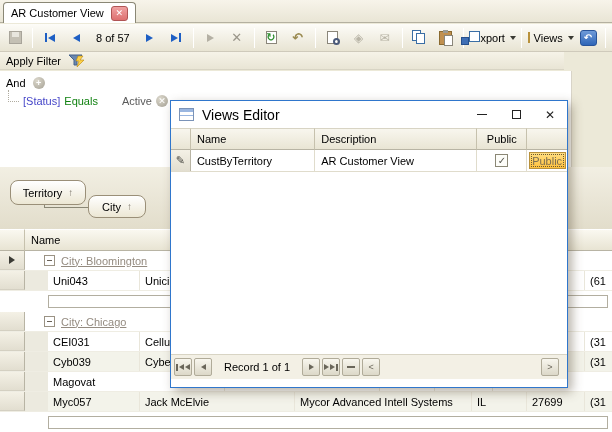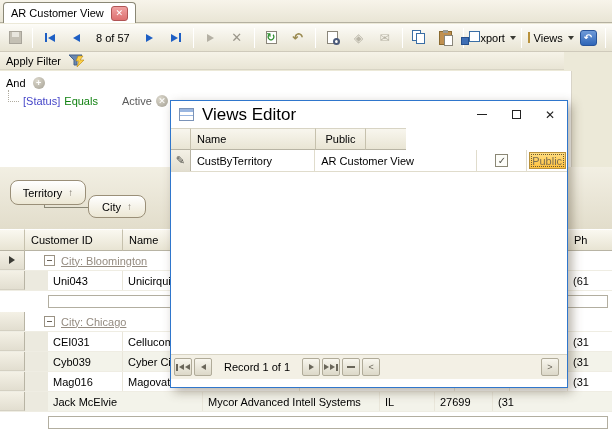--- a/index.html
+++ b/index.html
@@ -90,31 +90,31 @@
   .gridheader { position:absolute; left:0; top:229px; width:612px; height:22px; display:flex; }
   .hcell { background:linear-gradient(#faf8f0,#e8e4d3); border-right:1px solid #c6c1ad;
     border-bottom:1px solid #b8b4a4; border-top:1px solid #fff; display:flex; align-items:center; padding-left:6px; }
   .gridbody { position:absolute; left:0; top:251px; width:612px; height:181px; background:#fff; }
   .grow { display:flex; height:20px; border-bottom:1px solid #efede3; }
   .cell { display:flex; align-items:center; padding-left:5px; border-right:1px solid #e9e6da; overflow:hidden; white-space:nowrap; }
   .indc { width:25px; background:linear-gradient(#f4f1e6,#e2ded0); border-right:1px solid #b8b4a4;
     border-bottom:1px solid #d4d0c2; display:flex; align-items:center; justify-content:center; }
   .rowarrow { width:0; height:0; border-left:6px solid #3a3a34; border-top:4px solid transparent; border-bottom:4px solid transparent; }
   .indent { width:23px; background:#eceadf; border-right:none; }
-  .c-id { width:75px; } .c-name { width:177px; } .c-contact { width:155px; }
+  .c-id { width:92px; } .c-name { width:177px; } .c-contact { width:155px; }
   .c-state { width:55px; } .c-zip { width:58px; } .c-phone { flex:1; border-right:none;text-align:center; }
   .grouprow .glabel { color:#948b80;text-decoration:underline; }
   .expbox { width:11px; height:11px; border:1px solid #9a9284; background:#fff; position:relative; margin:0 6px 0 19px; flex:none; }
   .expbox::after { content:""; position:absolute; left:2px; right:2px; top:4px; height:1px; background:#6a6258; }
   .altrow { background:#f3f3ea; }
   .gfooter { height:13px; margin:4px 4px 4px 48px; background:#fff; border:1px solid #b2aea0; }
   
   .dialog { position:absolute; left:170px; top:100px; width:398px; height:288px;
     background:#fff; border:1px solid #2f76cc; z-index:20; box-shadow:4px 4px 10px rgba(90,80,60,.45); }
-  .dlg-title { height:27px; display:flex; align-items:center; padding-left:8px; font-size:17px; }
+  .dlg-title { height:27px; display:flex; align-items:center; padding-left:8px; font-size:14px; }
   .dlg-ico { width:15px; height:13px; border:1px solid #7a93b8; background:linear-gradient(#9ab6e0 0 3px,#fff 3px); position:relative; margin-right:8px; }
   .dlg-ico::after { content:""; position:absolute; left:0; right:0; top:6px; height:1px; background:#9ab6e0; }
   .dlg-btns { margin-left:auto; display:flex; }
   .dbtn { width:34px; height:24px; display:flex; align-items:center; justify-content:center; color:#222; }
   .gl-min { width:10px; height:1px; background:#222; }
   .gl-max { width:9px; height:9px; border:1px solid #222; }
   .gl-close { font-size:12px; }
   .gl-close::after { content:"✕"; }
   .dlg-gridhead { display:flex; height:22px; }
   .dhc { background:linear-gradient(#f8f6ee,#e9e5d4); border-right:1px solid #c6c1ad;
@@ -262,21 +262,20 @@
       <span class="sortarrow">↑</span>
     </div>
     <div class="grpbtn grp2">
       <span>City</span>
       <span class="sortarrow">↑</span>
     </div>
   </div>
 
   <div class="gridheader">
     <div class="hcell" style="width:25px"></div>
-    <div class="hcell" style="width:98px">Customer ID</div>
     <div class="hcell" style="width:177px">Name</div>
     <div class="hcell" style="width:155px"></div>
     <div class="hcell" style="width:55px"></div>
     <div class="hcell" style="width:58px"></div>
     <div class="hcell" style="flex:1; border-right:none">Ph</div>
   </div>
 
   <div class="gridbody">
 
     <div class="grow grouprow">
@@ -328,31 +327,31 @@
       <div class="cell c-name">Cyber Cir</div>
       <div class="cell c-contact"></div>
       <div class="cell c-state"></div>
       <div class="cell c-zip"></div>
       <div class="cell c-phone">(31</div>
     </div>
 
     <div class="grow">
       <div class="indc"></div>
       <div class="cell indent"></div>
-      <div class="cell c-id">Mag016</div>
       <div class="cell c-name">Magovat</div>
       <div class="cell c-contact"></div>
       <div class="cell c-state"></div>
       <div class="cell c-zip"></div>
       <div class="cell c-phone">(31</div>
     </div>
 
     <div class="grow altrow">
       <div class="indc"></div>
       <div class="cell indent"></div>
+      <div class="cell c-id">Myc057</div>
       <div class="cell c-contact">Jack McElvie</div>
       <div class="cell c-name">Mycor Advanced Intell Systems</div>
       <div class="cell c-state">IL</div>
       <div class="cell c-zip">27699</div>
       <div class="cell c-phone">(31</div>
     </div>
 
     <div class="gfooter"></div>
   </div>
 
@@ -368,20 +367,21 @@
             <span class="gl-max"></span>
           </div>
         <div class="dbtn">
             <span class="gl-close"></span>
           </div>
       </div>
     </div>
     <div class="dlg-gridhead">
       <div class="dhc ind"></div>
       <div class="dhc nm">Name</div>
+      <div class="dhc ds">Description</div>
       <div class="dhc pb">Public</div>
       <div class="dhc bl"></div>
     </div>
     <div class="dlg-row">
       <div class="dc ind">
           <span class="pencil"></span>
         </div>
       <div class="dc nm">CustByTerritory</div>
       <div class="dc ds">AR Customer View</div>
       <div class="dc pb">

